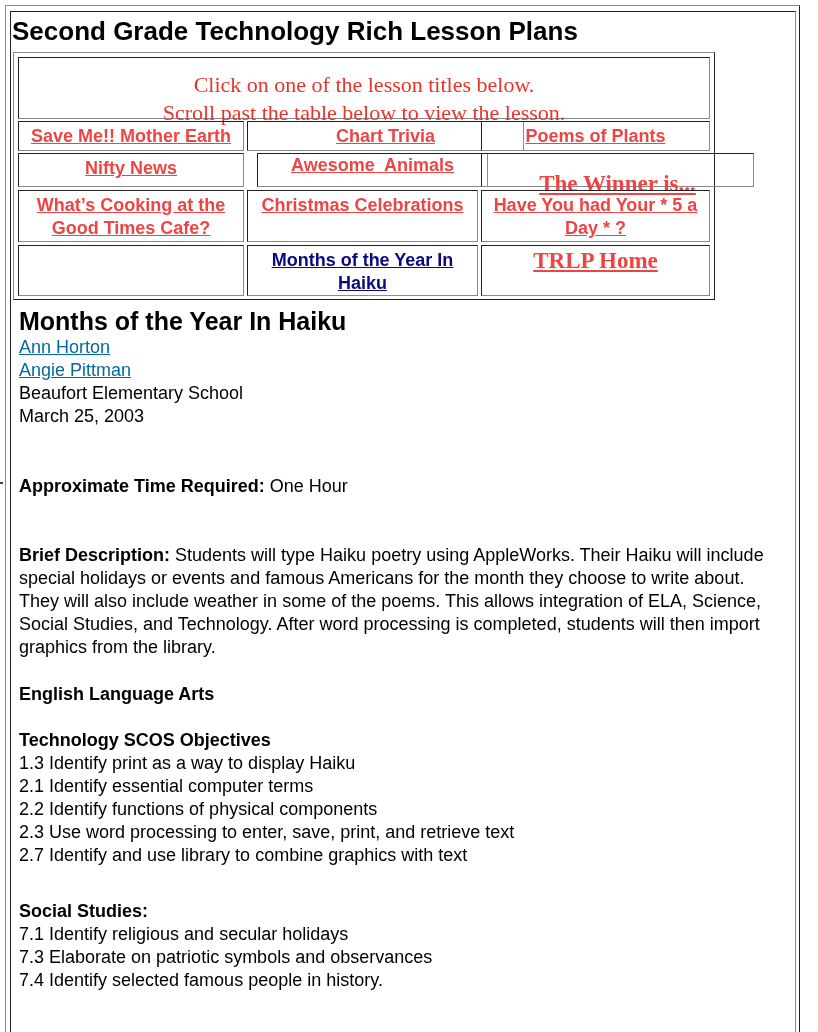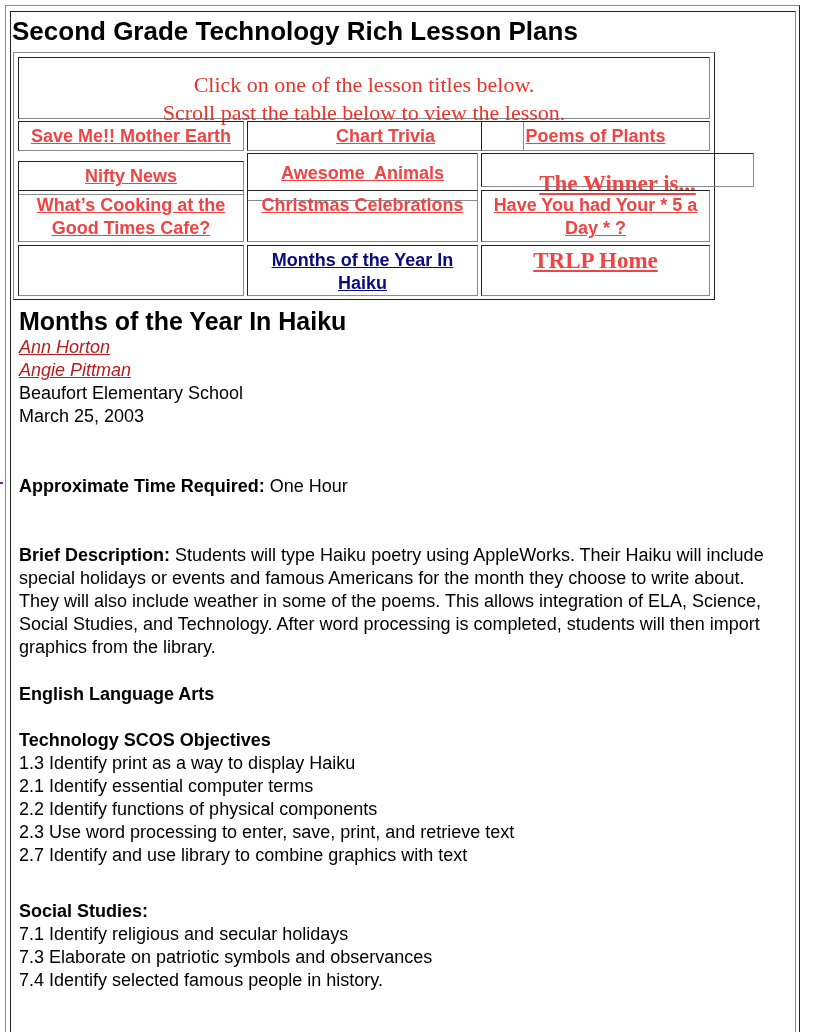--- a/index.html
+++ b/index.html
@@ -21,21 +21,21 @@
           border-top:1px solid #222; border-left:1px solid #222;
           border-right:1px solid #8a8a8a; border-bottom:1px solid #8a8a8a;
           text-align:center; }
   .banner { left:18px; top:57px; width:692px; height:62px;
             color:#e8342a; font-family:"Liberation Serif", serif; font-size:22px; line-height:28px; padding-top:13px; }
   .navlink { color:#ef4444; font-weight:bold; font-size:18px; line-height:23px; }
   .navlink.serif { font-family:"Liberation Serif", serif; font-size:23px; }
   .navlink.unvisited { color:#0a0a80; }
   .content { position:absolute; left:19px; top:306px; width:770px; font-size:18px; line-height:23px; }
   .h-lesson { font-size:25px; font-weight:bold; line-height:30px; margin:0; }
-  .author { color:#b91c1c; display:block;font-style:italic; }
+  .author { color:#0369a1; display:block; }
   .lbl { font-weight:bold; }
   .stray { position:absolute; left:0; top:468px; width:3px; height:14px; border-bottom:2px solid #6a2a8a; }
   p { margin:0; }
 </style>
 </head>
 <body>
 
 <div class="outer"></div>
 <div class="outer-inner"></div>
 <div class="stray"></div>
@@ -52,24 +52,24 @@
 <div class="cell" style="left:18px;top:121px;width:226px;height:30px;padding-top:3px;">
   <a class="navlink">Save Me!! Mother Earth</a>
 </div>
 <div class="cell" style="left:247px;top:121px;width:277px;height:30px;padding-top:3px;">
   <a class="navlink">Chart Trivia</a>
 </div>
 <div class="cell" style="left:481px;top:121px;width:229px;height:30px;padding-top:3px;">
   <a class="navlink">Poems of Plants</a>
 </div>
 
-<div class="cell" style="left:18px;top:153px;width:226px;height:34px;padding-top:3px;margin-top:8px;">
+<div class="cell" style="left:18px;top:153px;width:226px;height:34px;padding-top:3px;">
   <a class="navlink">Nifty News</a>
 </div>
-<div class="cell" style="left:247px;top:153px;width:231px;height:48px;padding-top:8px;">
+<div class="cell" style="left:257px;top:153px;width:231px;height:34px;padding-top:0;">
   <a class="navlink" style="white-space:pre;">Awesome  Animals</a>
 </div>
 <div class="cell" style="left:481px;top:153px;width:273px;height:34px;padding-top:18px;">
   <a class="navlink serif">The Winner is...</a>
 </div>
 
 <div class="cell" style="left:18px;top:190px;width:226px;height:52px;padding-top:3px;">
   <a class="navlink">What’s Cooking at the Good Times Cafe?</a>
 </div>
 <div class="cell" style="left:247px;top:190px;width:231px;height:52px;padding-top:3px;">

